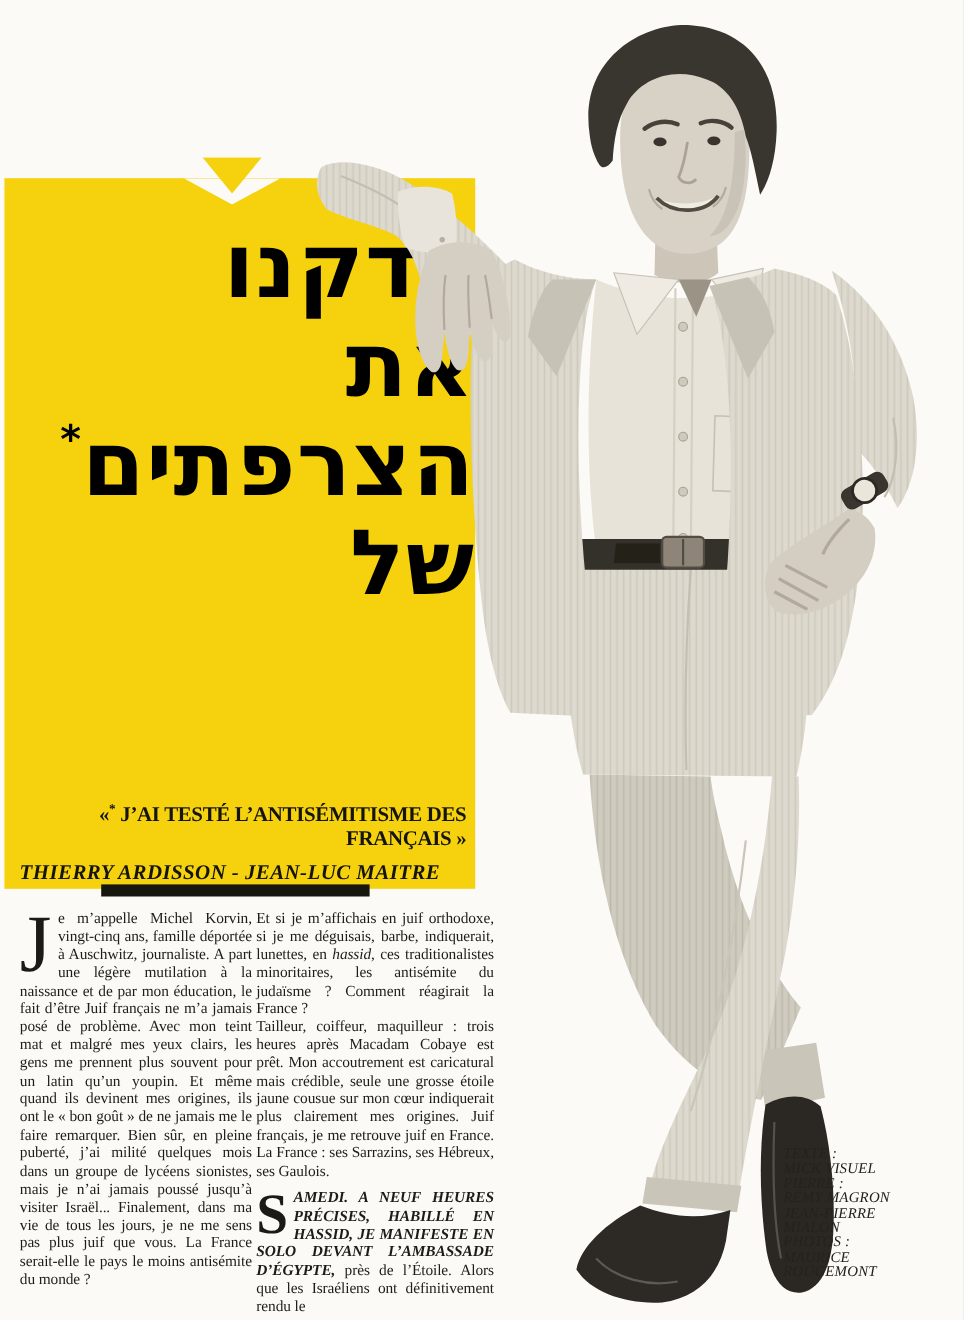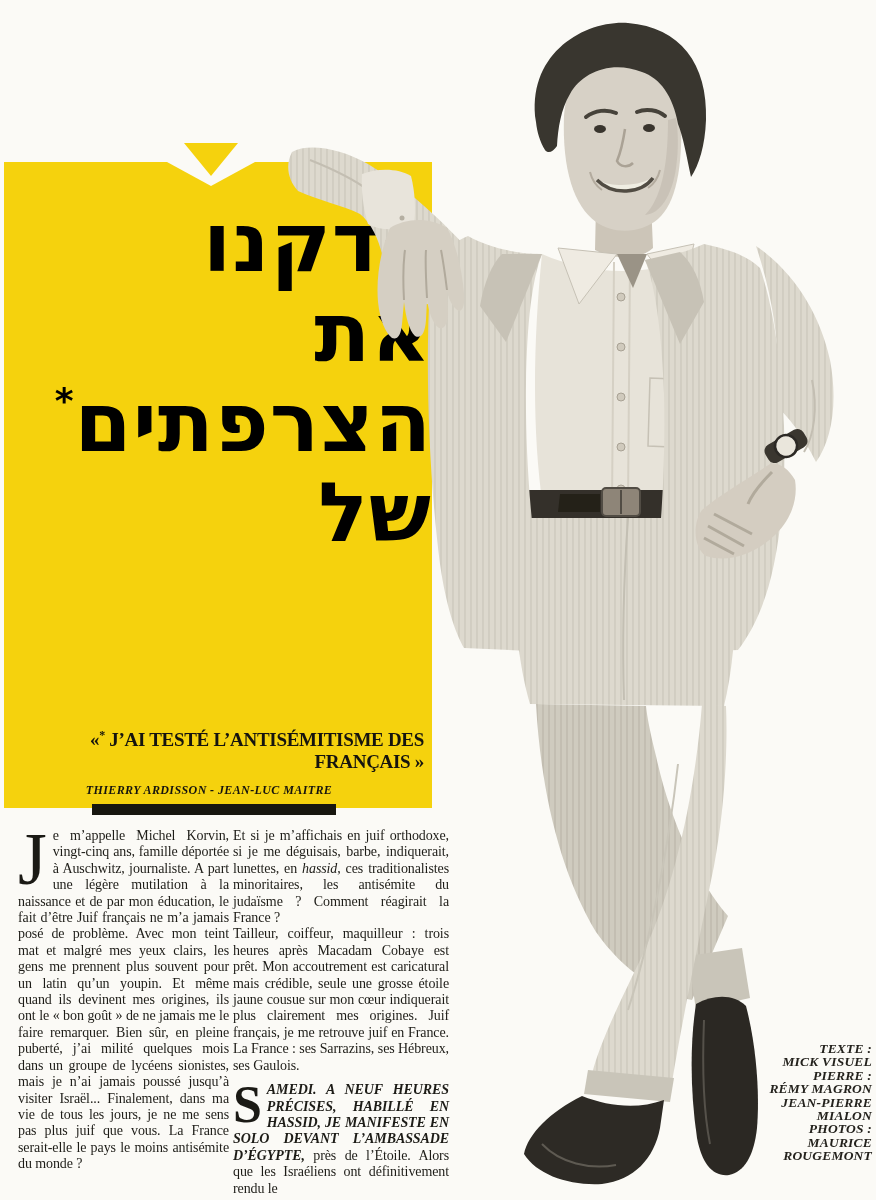--- a/index.html
+++ b/index.html
@@ -15,35 +15,35 @@
        clip-path:polygon(0 0,100% 0,50% 100%);z-index:2;}
   .hebrew{position:absolute;left:0;top:36px;width:100%;text-align:right;
           font-family:"DejaVu Sans",sans-serif;font-weight:700;font-size:82px;line-height:90px;
           color:#000000;letter-spacing:1px;}
   .hline{height:90px;}
   .hline sup{font-size:36px;line-height:0;vertical-align:38px;}
   .subtitle{position:absolute;left:8px;right:8px;top:566px;text-align:right;
             font-weight:700;font-size:19px;letter-spacing:-0.3px;color:#15140f;}
   .subtitle sup{font-size:12px;}
   .byline{position:absolute;left:0;right:18px;top:621px;text-align:center;font-weight:700;
-          font-style:italic;font-size:12px;letter-spacing:.4px;color:#15140f;}
+          font-style:italic;font-size:19px;letter-spacing:.4px;color:#15140f;}
   .bar{position:absolute;left:92px;top:804px;width:244px;height:11px;background:#17160f;z-index:2;}
   
   .col{position:absolute;top:828px;font-size:14px;line-height:16.4px;text-align:justify;
        z-index:4;color:#1d1c17;letter-spacing:-0.1px;hyphens:auto;}
   .col p{margin:0;}
   .col-left{left:18px;width:211px;}
   .col-right{left:233px;width:216px;}
   .samedi{margin-top:8px !important;}
   .dropJ{float:left;font-size:74px;line-height:56px;height:62px;padding:3px 6px 0 0;font-weight:400;color:#1b1a15;}
   .dropS{float:left;font-size:52px;line-height:42px;height:47px;padding:2px 5px 0 0;font-weight:700;color:#1b1a15;}
   .bi{font-weight:700;font-style:italic;}
   
-  .credits{position:absolute;left:712px;top:1042px;width:160px;text-align:right;z-index:4;
-           font-style:italic;font-weight:700;font-size:13.5px;line-height:13.4px;
+  .credits{position:absolute;left:712px;top:1042px;width:160px;z-index:4;
+           font-style:italic;font-weight:400;font-size:13.5px;line-height:13.4px;
            color:#24221d;letter-spacing:.2px;}
 </style>
 </head>
 <body>
 
 <div class="page">
 
   <div class="yellow-block">
     <div class="hebrew" dir="rtl">
       <div class="hline">בדקנו</div>

